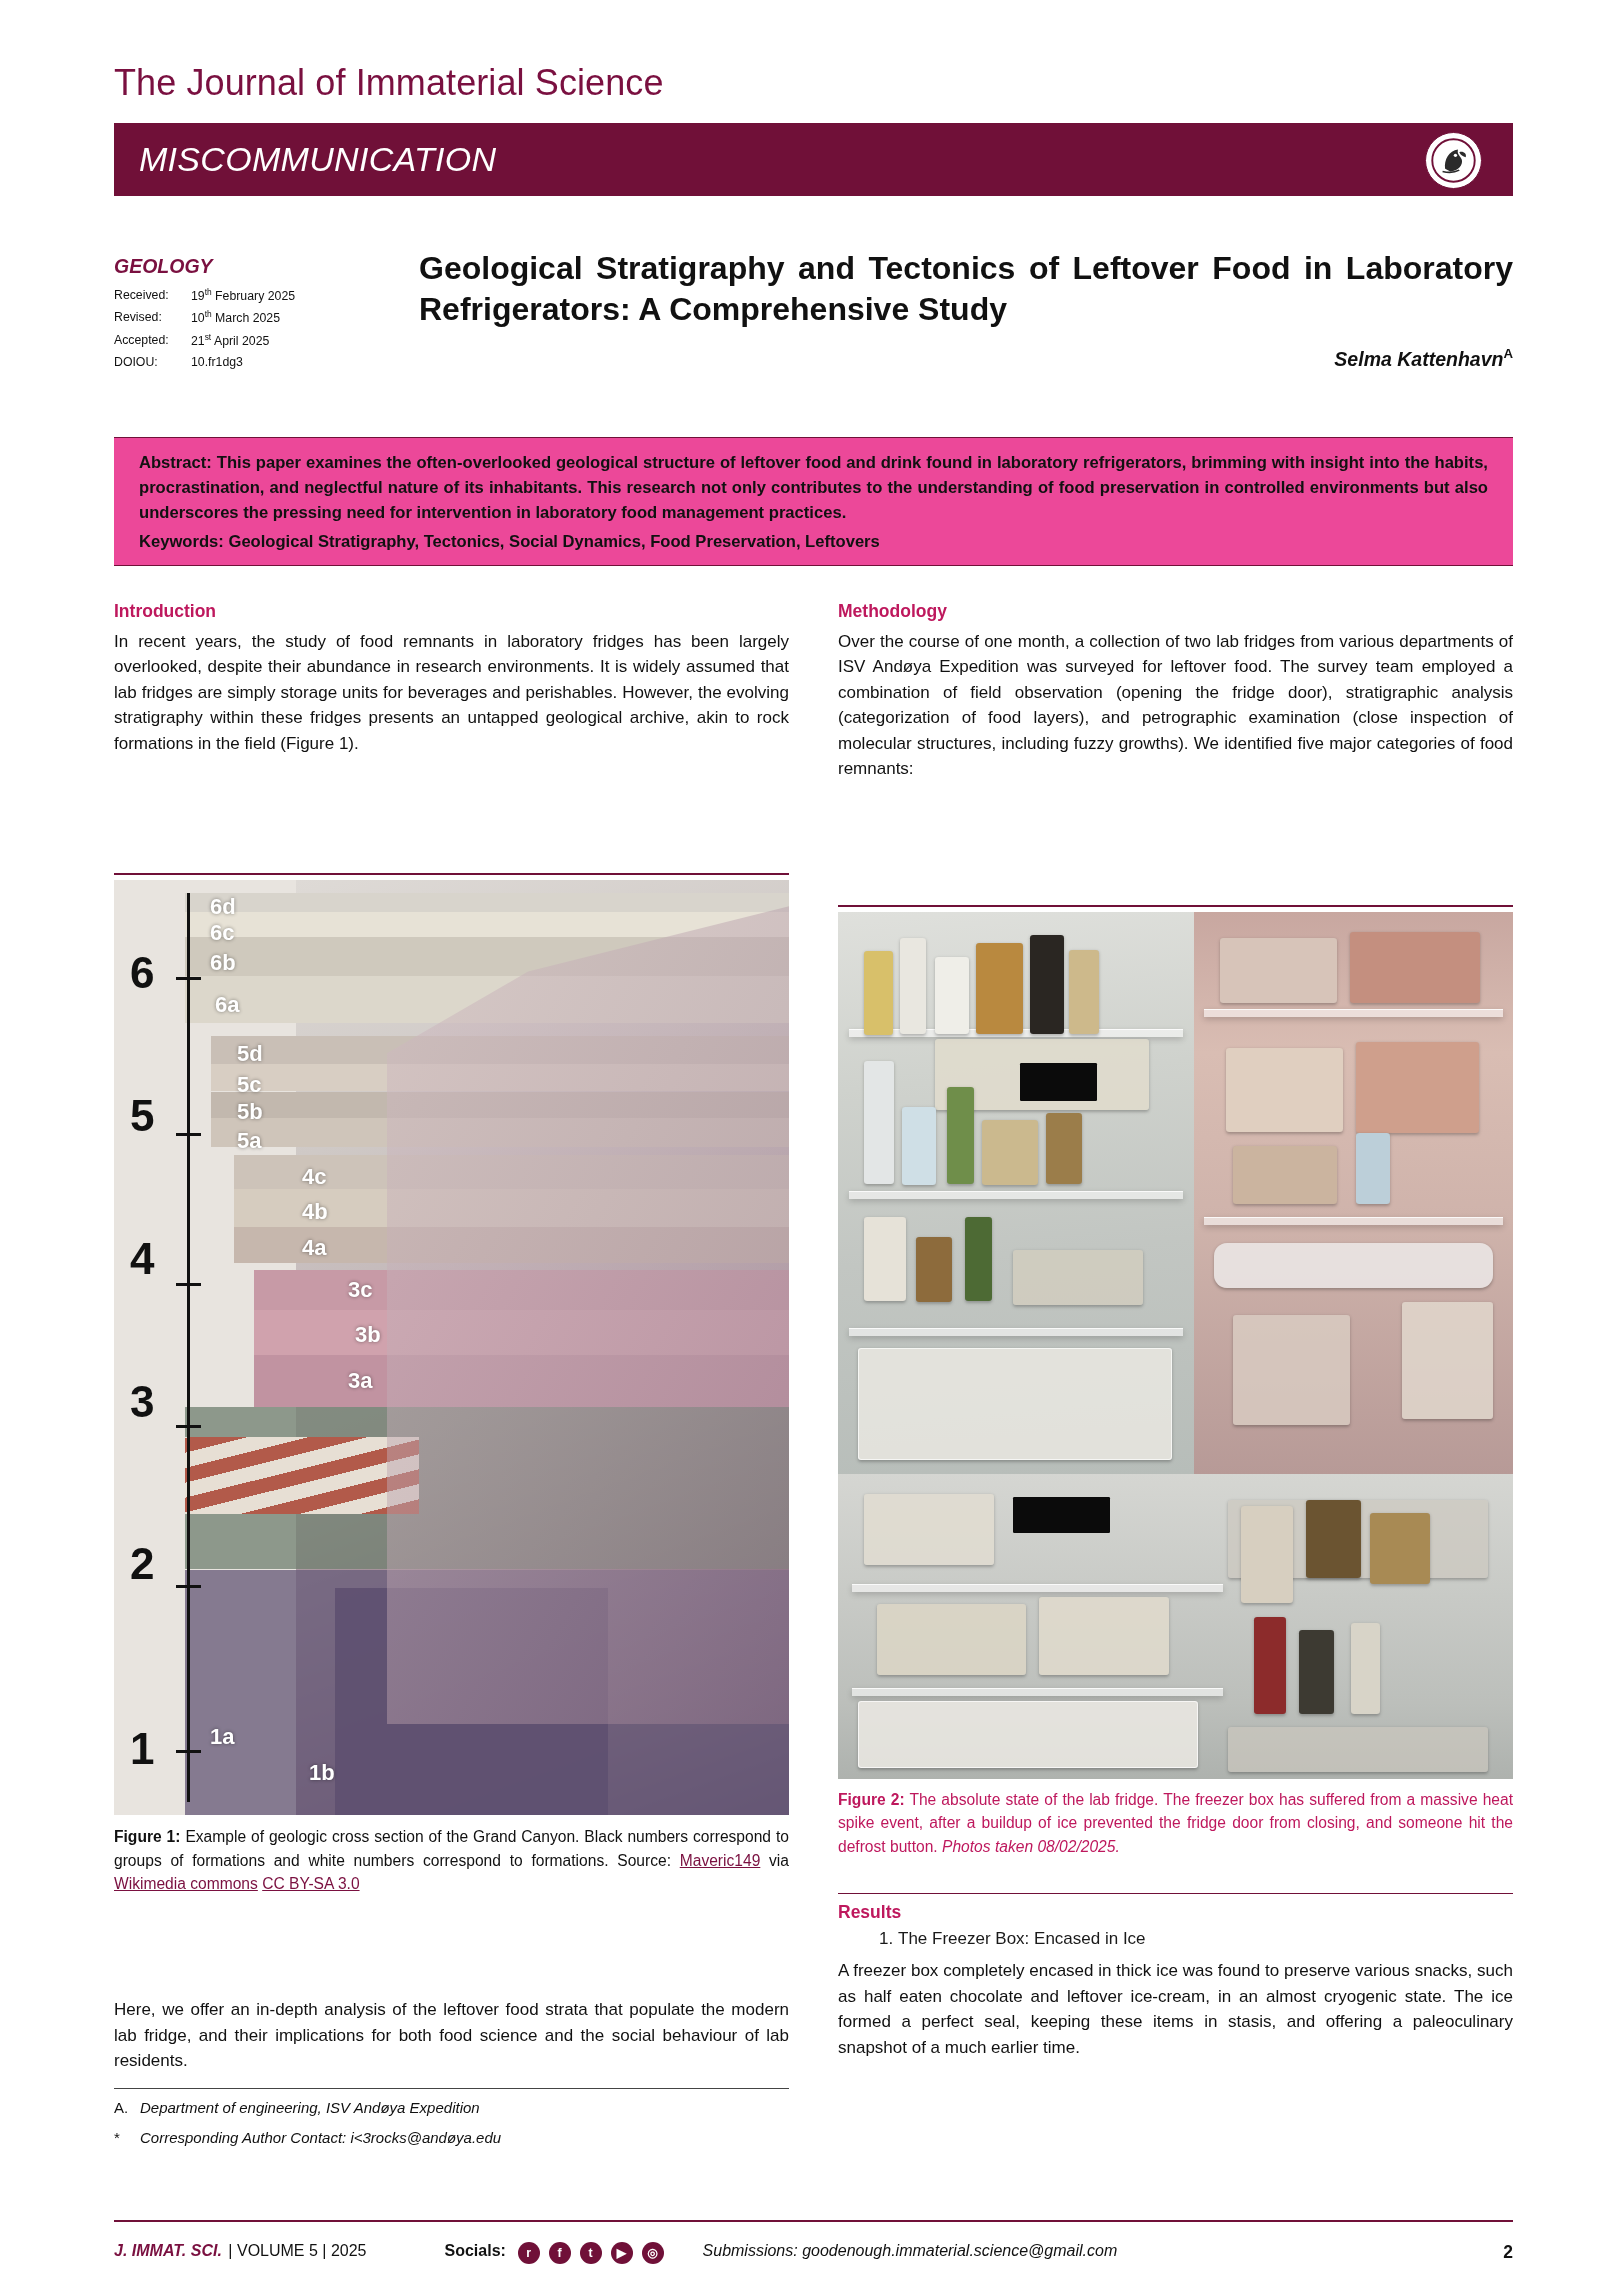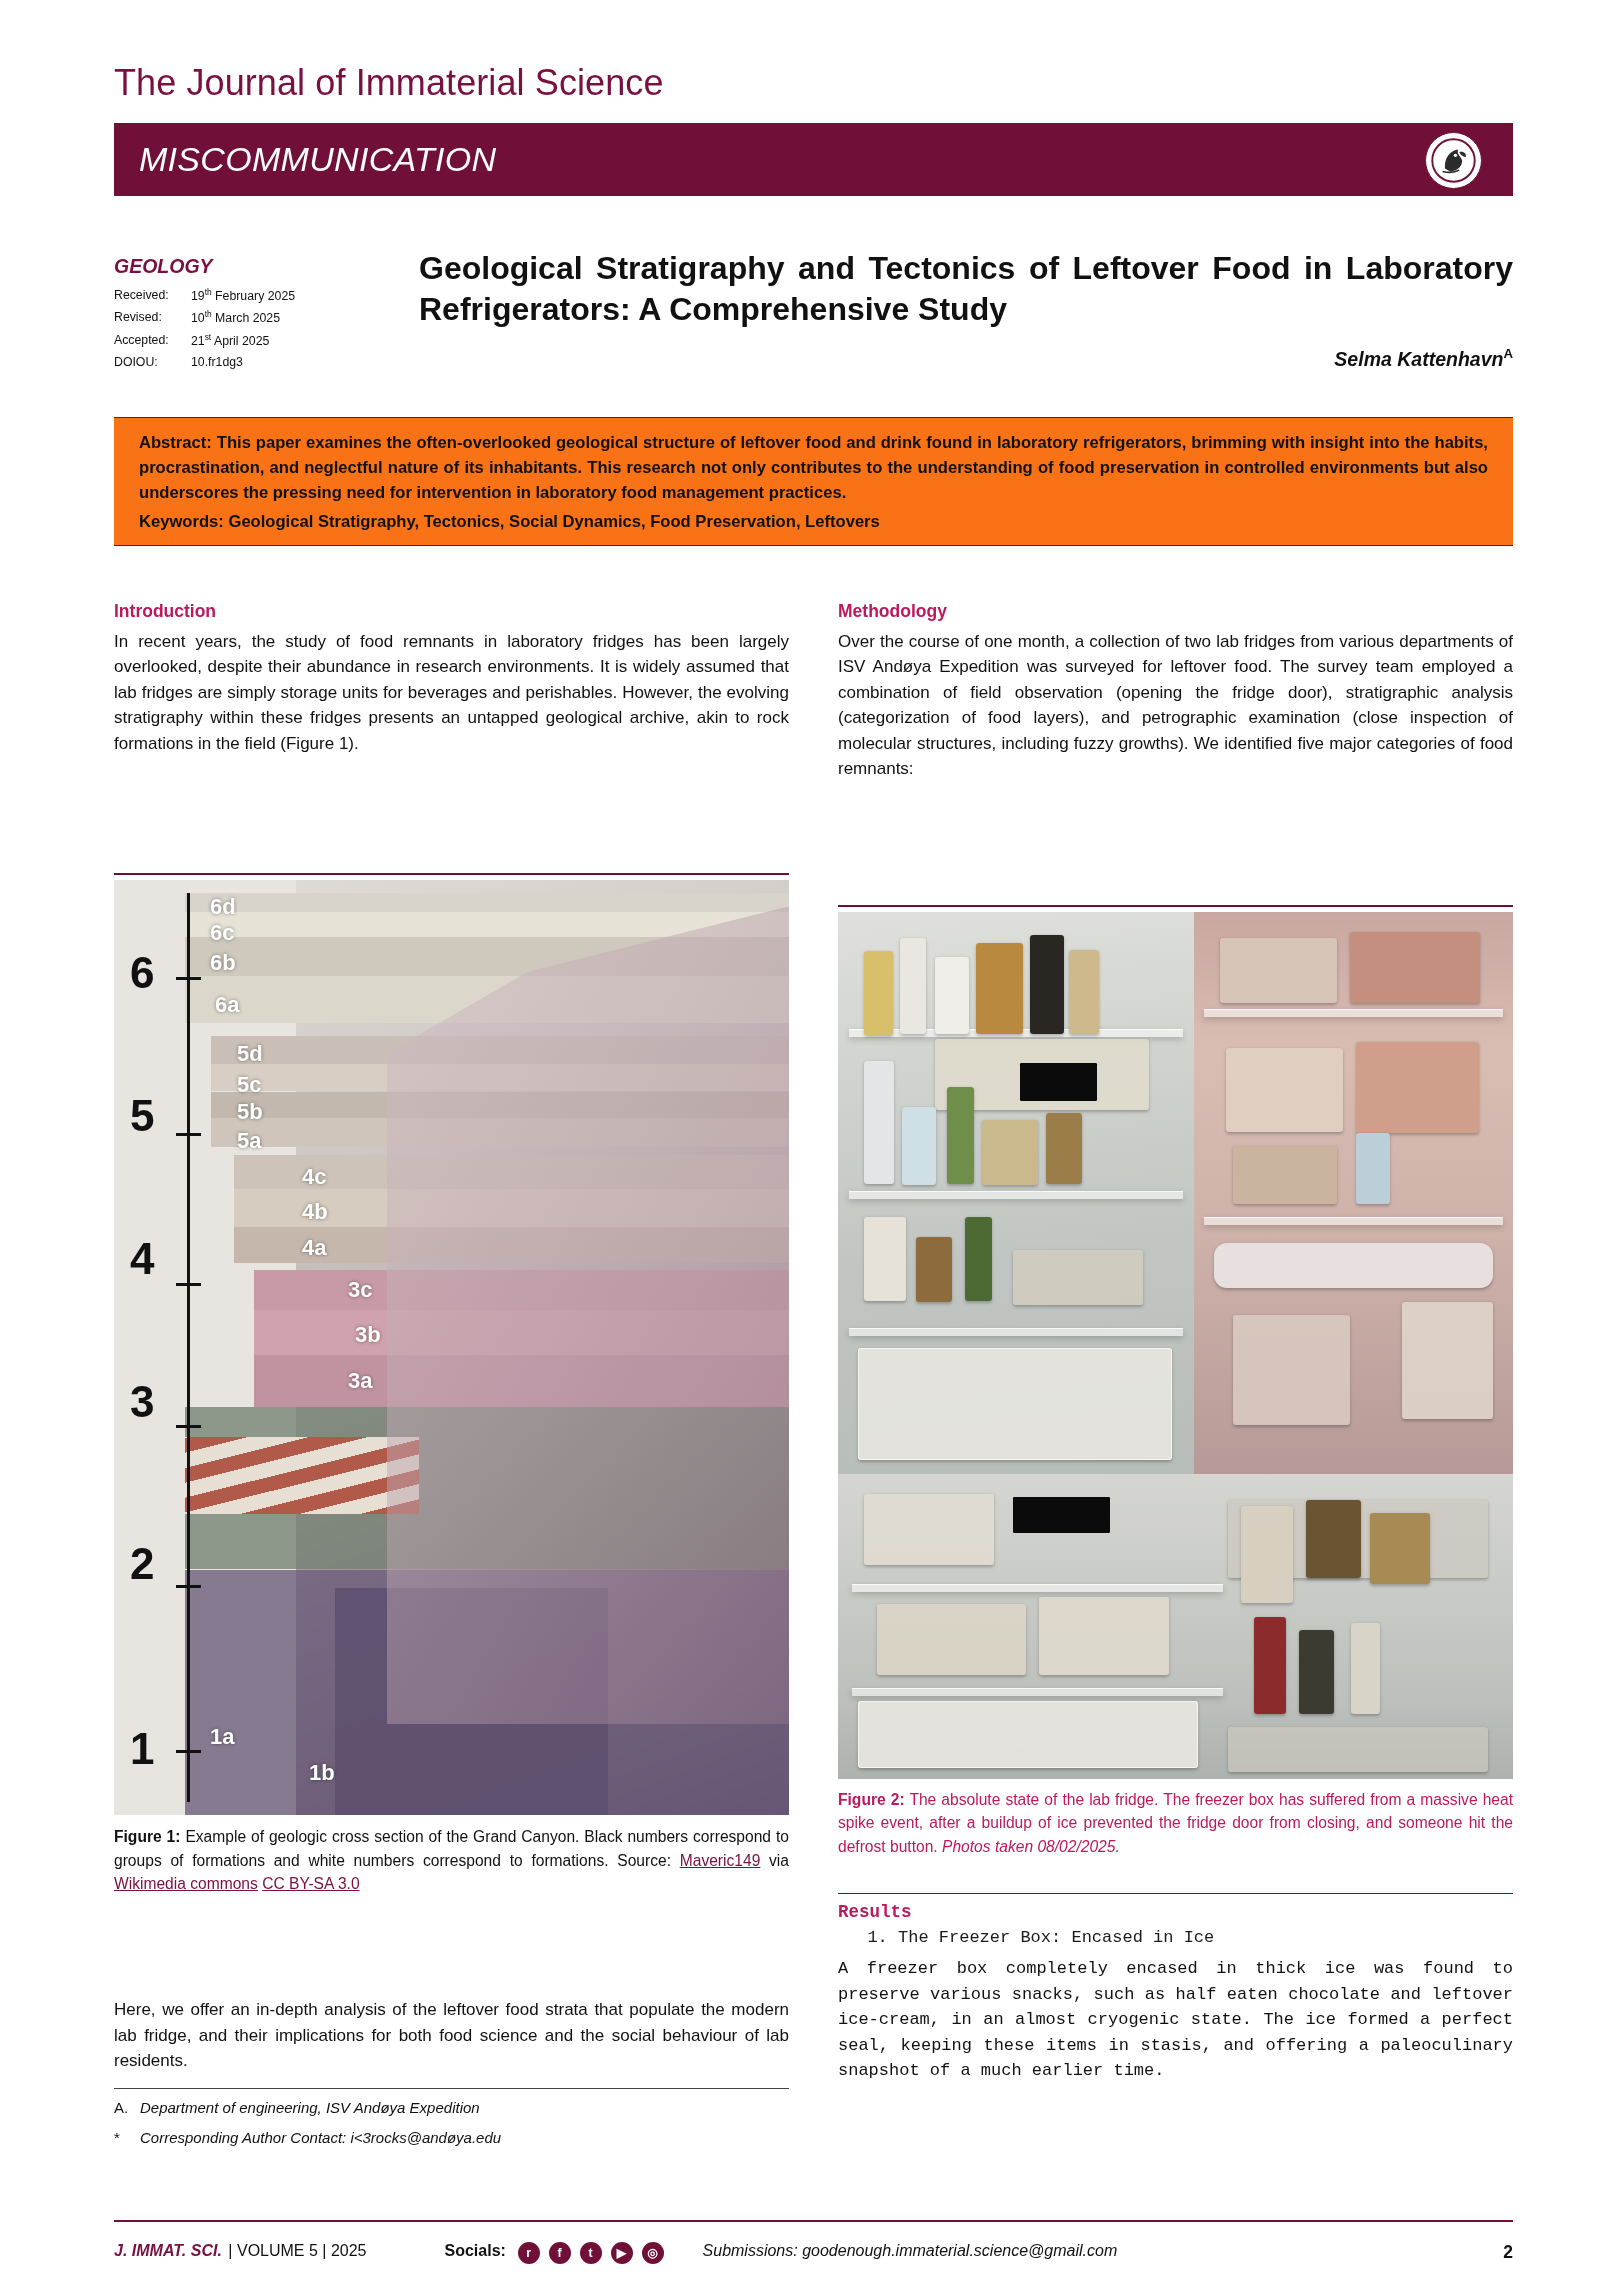--- a/index.html
+++ b/index.html
@@ -113,25 +113,25 @@
     font-style: italic;
     font-weight: bold;
     font-size: 19.5px;
     color: #111;
   }
   .author-line sup { font-style: normal; }
 
   
   .abstract-box {
     position: absolute;
-    top: 417px;
+    top: 437px;
     left: 0;
     width: 1399px;
     box-sizing: border-box;
-    background: #f97316;
+    background: #ec4899;
     border-top: 1.9px solid #701038;
     border-bottom: 1.9px solid #701038;
     padding: 11.7px 25px 13px 25px;
   }
   .abstract-text {
     font-size: 16.6px;
     font-weight: bold;
     line-height: 1.52;
     text-align: justify;
     color: #111;
@@ -295,21 +295,20 @@
     margin-top: 9px;
   }
   .fig2-caption i { font-style: italic; }
 
   
   .results-wrap {
     position: absolute;
     top: 1886px;
     left: 724px;
     width: 675px;
-    font-family: Liberation Mono, monospace;
   }
   .rule-thin {
     height: 1.3px;
     background: #701038;
     width: 100%;
     margin: 6.5px 0 7.8px 0;
   }
   ol.results {
     margin: 5.2px 0 9px 0;
     padding-left: 60px;

